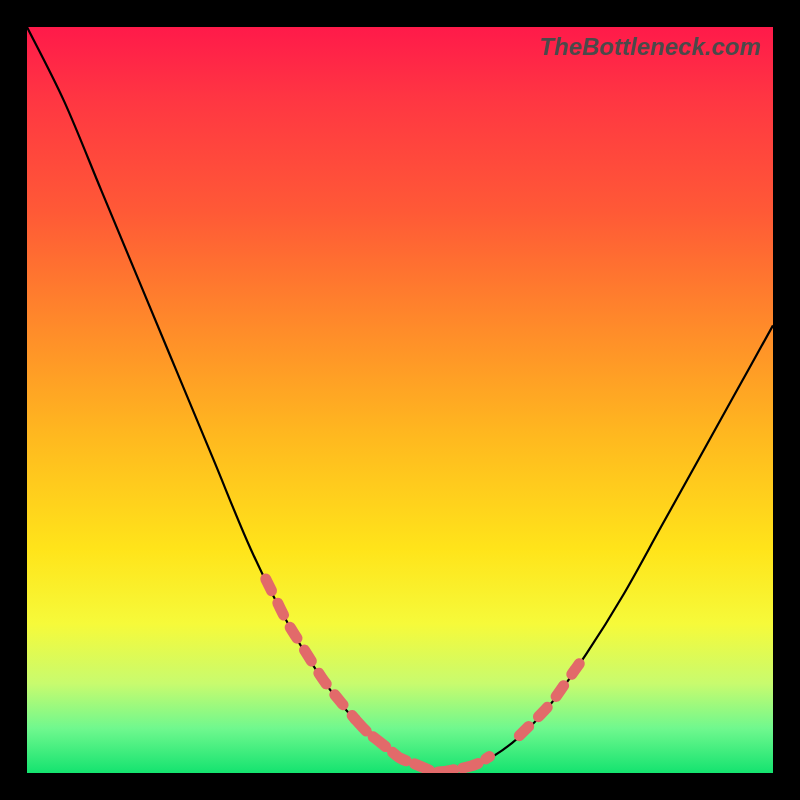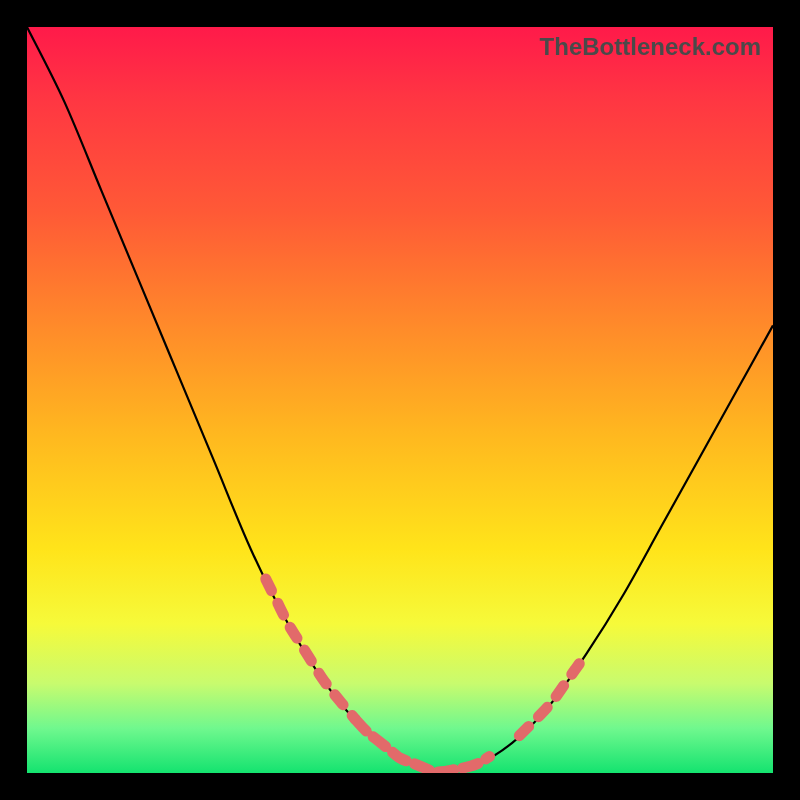--- a/index.html
+++ b/index.html
@@ -30,20 +30,21 @@
       #ff3742 10%,
       #ff5a36 25%,
       #ff8a2a 40%,
       #ffb91f 55%,
       #ffe41a 70%,
       #f6fa3a 80%,
       #c8fb6e 88%,
       #70f88e 94%,
       #14e36f 100%
     );
+    font-style: italic;
   }
   .watermark {
     position: absolute;
     top: 6px;
     right: 12px;
     color: #4a4a4a;
     font-size: 24px;
     font-weight: 600;
     pointer-events: none;
     user-select: none;

